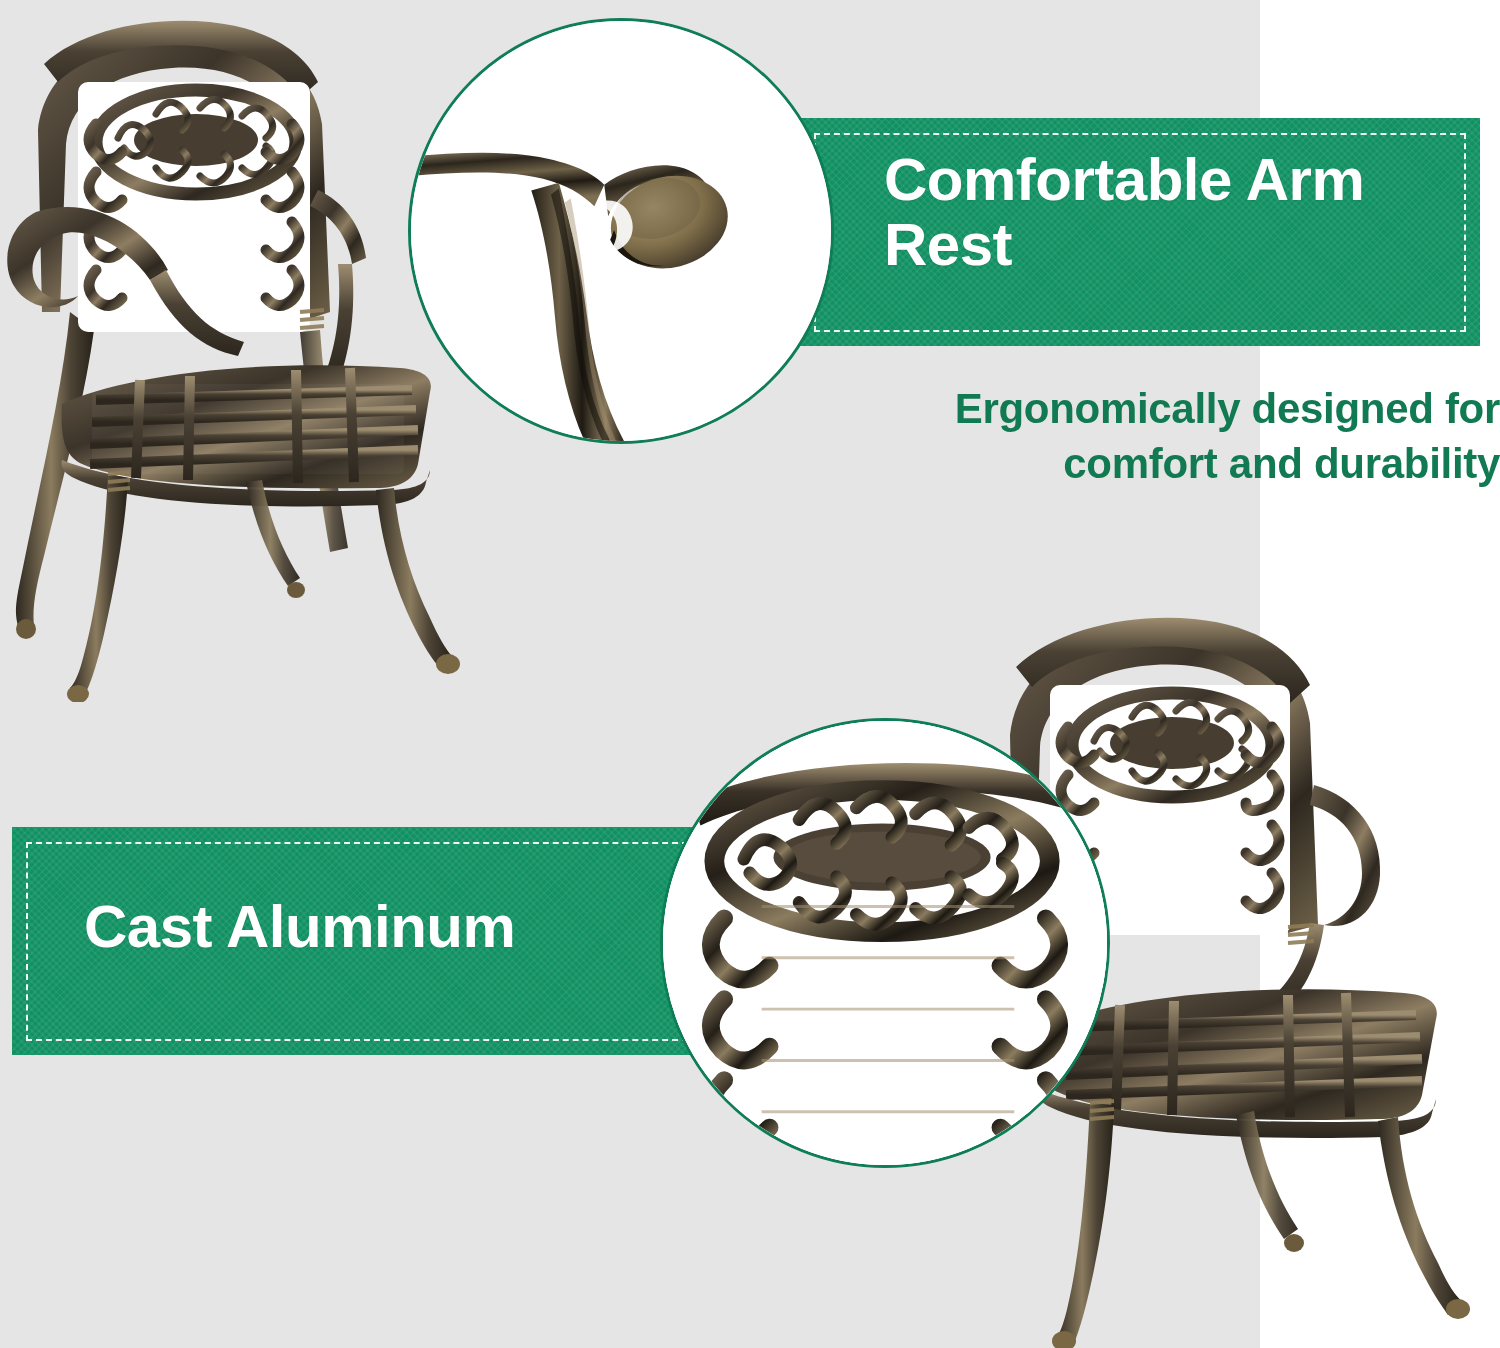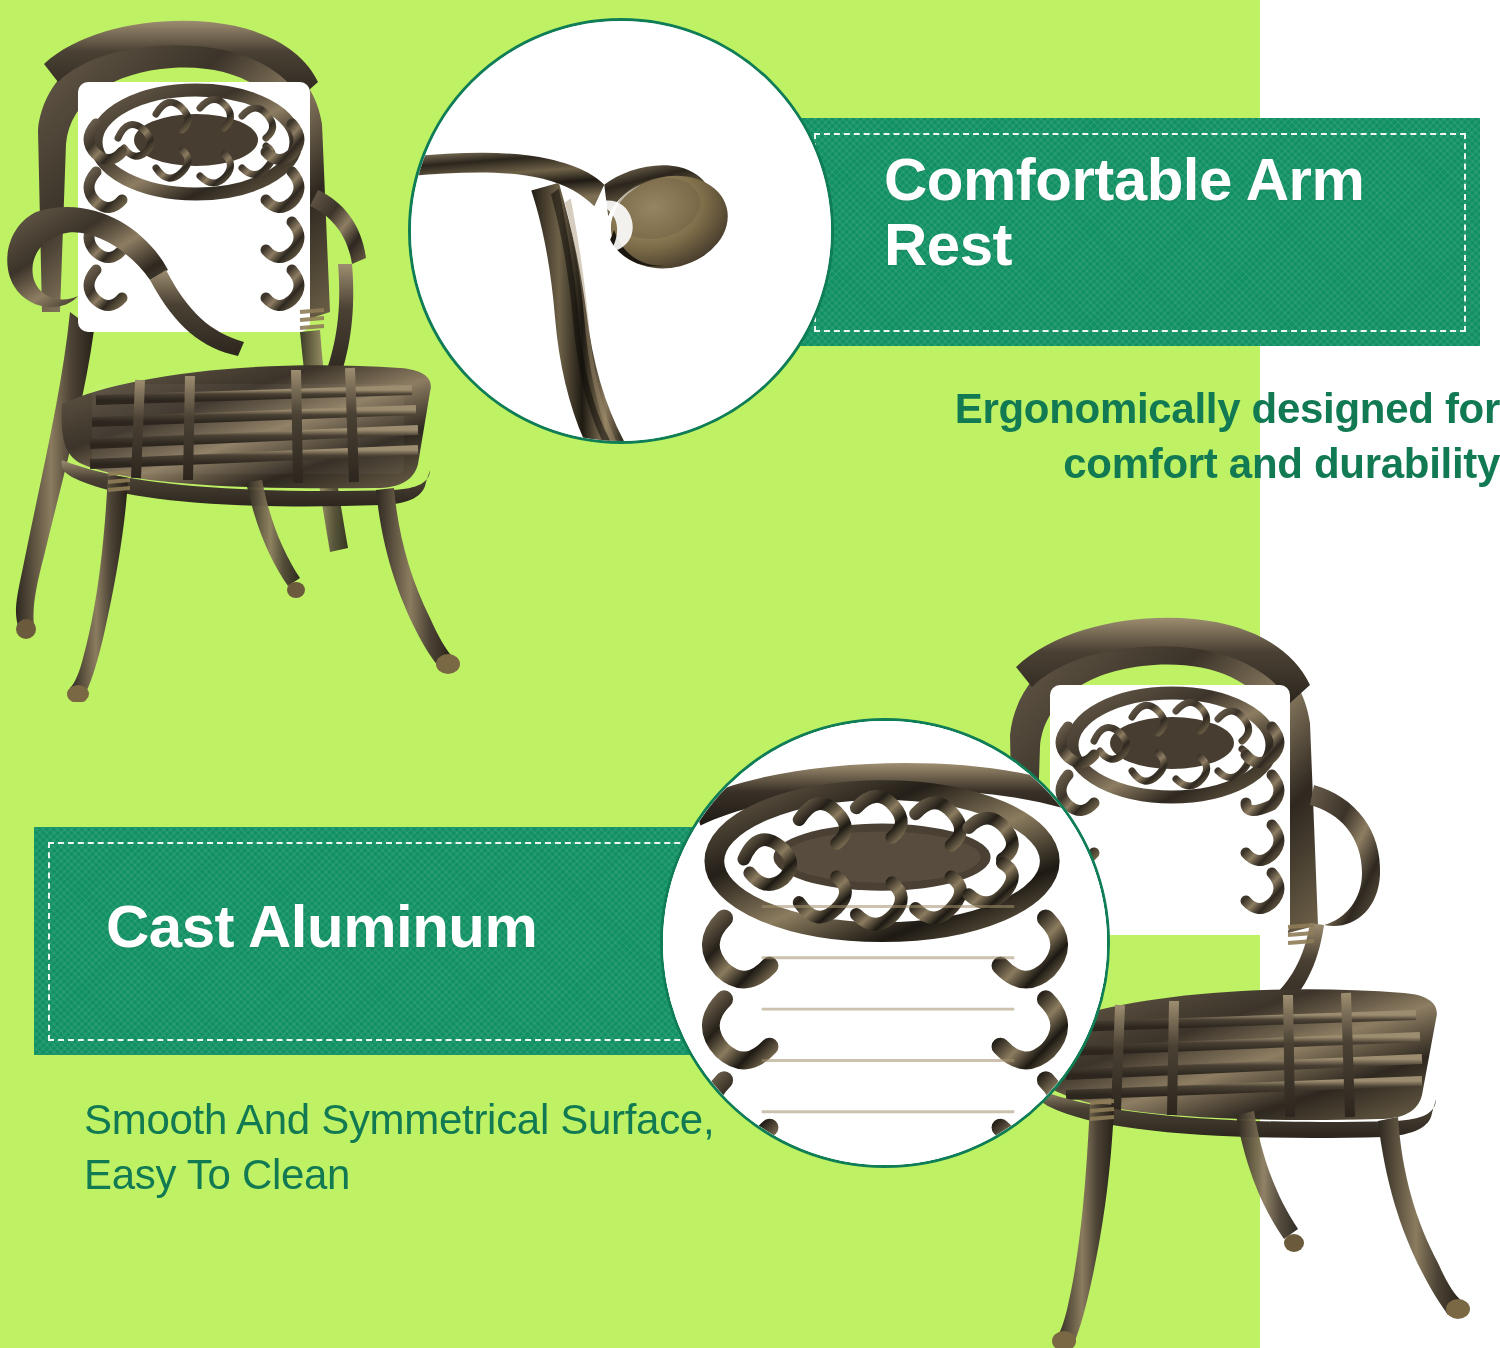--- a/index.html
+++ b/index.html
@@ -2,21 +2,21 @@
 <html><head>
 <meta charset="utf-8">
 <style>
   * { box-sizing: border-box; margin: 0; padding: 0; }
   html, body {
     width: 1500px; height: 1348px;
     background: #ffffff;
     font-family: "Liberation Sans", "DejaVu Sans", sans-serif;
     overflow: hidden;
   }
-  #stage { position: relative; width: 1260px; height: 1348px; background: #bef264; }
+  #stage { position: relative; width: 1260px; height: 1348px; background: #e5e5e5; }
 
   
   .banner {
     position: absolute;
     background-color: #119163;
     background-image:
       repeating-linear-gradient(45deg, rgba(255,255,255,.055) 0 2px, rgba(0,0,0,0) 2px 5px),
       repeating-linear-gradient(-45deg, rgba(255,255,255,.055) 0 2px, rgba(0,0,0,0) 2px 5px);
     overflow: hidden;
   }
@@ -31,21 +31,21 @@
     color: #ffffff;
     font-weight: bold;
     letter-spacing: -0.5px;
     text-shadow: 0 1px 2px rgba(0,0,0,.10);
     line-height: 1.08;
   }
 
   #banner-arm { left: 800px; top: 118px; width: 680px; height: 228px; }
   #banner-arm .btext { left: 84px; top: 30px; width: 570px; font-size: 60px; }
 
-  #banner-cast { left: 34px; top: 827px; width: 690px; height: 228px; }
+  #banner-cast { left: 12px; top: 827px; width: 690px; height: 228px; }
   #banner-cast .btext { left: 72px; top: 68px; width: 560px; font-size: 60px; }
 
   
   .subtitle {
     position: absolute;
     color: #127A52;
     font-size: 42px;
     line-height: 1.30;
     letter-spacing: -0.3px;
   }
@@ -432,15 +432,14 @@
             <line x1="100" y1="396" x2="356" y2="396"></line>
           </g>
         </g>
 
         <path d="M404,60 C430,76 446,104 450,140 L450,176 C444,136 428,104 400,84 Z" fill="url(#cz)"></path>
       </svg>
     </div>
   </div>
 
   <div class="subtitle" id="sub-arm">Ergonomically designed for comfort and durability</div>
-  <div class="subtitle" id="sub-cast">Smooth And Symmetrical Surface, Easy To Clean</div>
 
 </div>
 
 </body></html>

